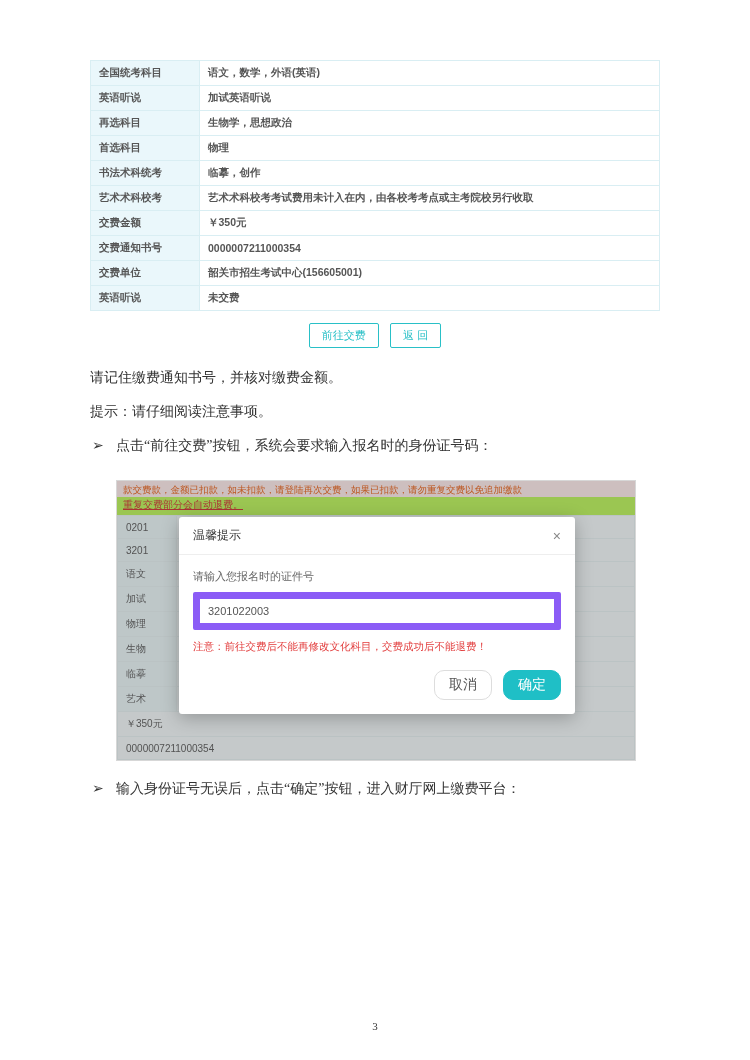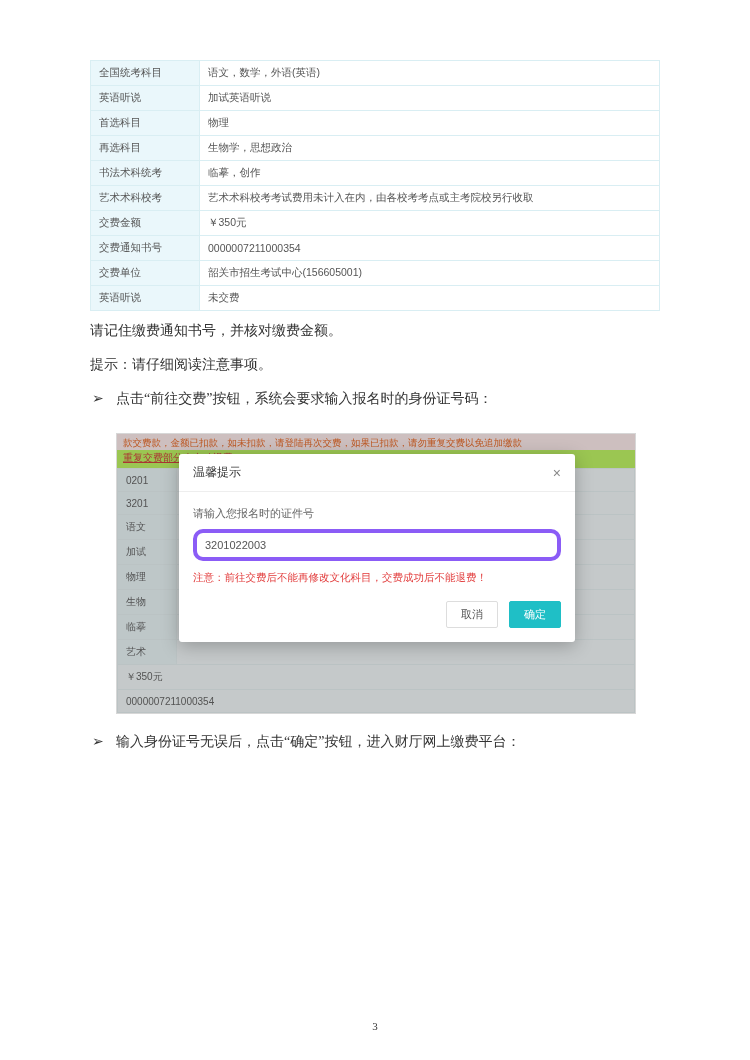--- a/index.html
+++ b/index.html
@@ -18,20 +18,21 @@
     min-height: 1060px;
     position: relative;
   }
   
   .info-table {
     width: 100%;
     border-collapse: collapse;
     font-size: 10.5px;
     font-family: "Microsoft YaHei", Arial, sans-serif;
     color: #555;
+    font-weight: bold;
   }
   .info-table td {
     border: 1px solid #d9eef3;
     padding: 5px 8px;
     text-align: left;
     vertical-align: middle;
     height: 14px;
   }
   .info-table td.label {
     width: 92px;
@@ -128,21 +129,21 @@
   }
   
   .shot1-dim {
     position: absolute;
     inset: 0;
     background: rgba(0,0,0,0.18);
     pointer-events: none;
   }
   .modal {
     position: absolute;
-    top: 20px;
+    top: 36px;
     left: 62px;
     width: 396px;
     background: #fff;
     border-radius: 3px;
     box-shadow: 0 4px 18px rgba(0,0,0,0.25);
     font-size: 11px;
     color: #444;
   }
   .modal-head {
     display: flex;
@@ -162,42 +163,42 @@
     padding: 14px 14px 6px 14px;
   }
   .modal-label {
     font-size: 11px;
     color: #666;
     margin-bottom: 8px;
   }
   .modal-input {
     width: 100%;
     box-sizing: border-box;
-    border: 4px solid #8b5cf6;
-    border-radius: 10px;
+    border: 7px solid #8b5cf6;
+    border-radius: 2px;
     padding: 6px 8px;
     font-size: 11px;
     color: #555;
     font-family: "Microsoft YaHei", Arial, sans-serif;
     outline: none;
   }
   .modal-warn {
     color: #e23b3b;
     font-size: 10.5px;
     margin-top: 10px;
   }
   .modal-foot {
     padding: 10px 14px 14px 14px;
     text-align: right;
   }
   .mbtn {
     display: inline-block;
-    font-size: 11px;
+    font-size: 14px;
     padding: 5px 14px;
-    border-radius: 2px;
+    border-radius: 10px;
     margin-left: 8px;
     cursor: pointer;
     border: 1px solid #ddd;
     background: #fff;
     color: #555;
   }
   .mbtn.primary {
     background: #1fbfc6;
     border-color: #1fbfc6;
     color: #fff;
@@ -221,28 +222,28 @@
     <tbody>
       <tr>
           <td class="label">全国统考科目</td>
           <td class="value">语文，数学，外语(英语)</td>
         </tr>
       <tr>
           <td class="label">英语听说</td>
           <td class="value">加试英语听说</td>
         </tr>
       <tr>
+          <td class="label">再选科目</td>
+          <td class="value">生物学，思想政治</td>
+        </tr>
+      <tr>
           <td class="label">首选科目</td>
           <td class="value">物理</td>
         </tr>
       <tr>
-          <td class="label">再选科目</td>
-          <td class="value">生物学，思想政治</td>
-        </tr>
-      <tr>
           <td class="label">书法术科统考</td>
           <td class="value">临摹，创作</td>
         </tr>
       <tr>
           <td class="label">艺术术科校考</td>
           <td class="value">艺术术科校考考试费用未计入在内，由各校考考点或主考院校另行收取</td>
         </tr>
       <tr>
           <td class="label">交费金额</td>
           <td class="value">￥350元</td>
@@ -255,20 +256,24 @@
           <td class="label">交费单位</td>
           <td class="value">韶关市招生考试中心(156605001)</td>
         </tr>
       <tr>
           <td class="label">英语听说</td>
           <td class="value">未交费</td>
         </tr>
     </tbody>
   </table>
 
+  <div class="btn-row">
+    <span class="btn">前往交费</span>
+    <span class="btn">返 回</span>
+  </div>
 
   <div class="para">请记住缴费通知书号，并核对缴费金额。</div>
   <div class="para">提示：请仔细阅读注意事项。</div>
 
   <div class="bullet-row">
     <div class="bullet-arrow">➢</div>
     <div class="bullet-text">点击“前往交费”按钮，系统会要求输入报名时的身份证号码：</div>
   </div>
 
   <div class="shot1">

